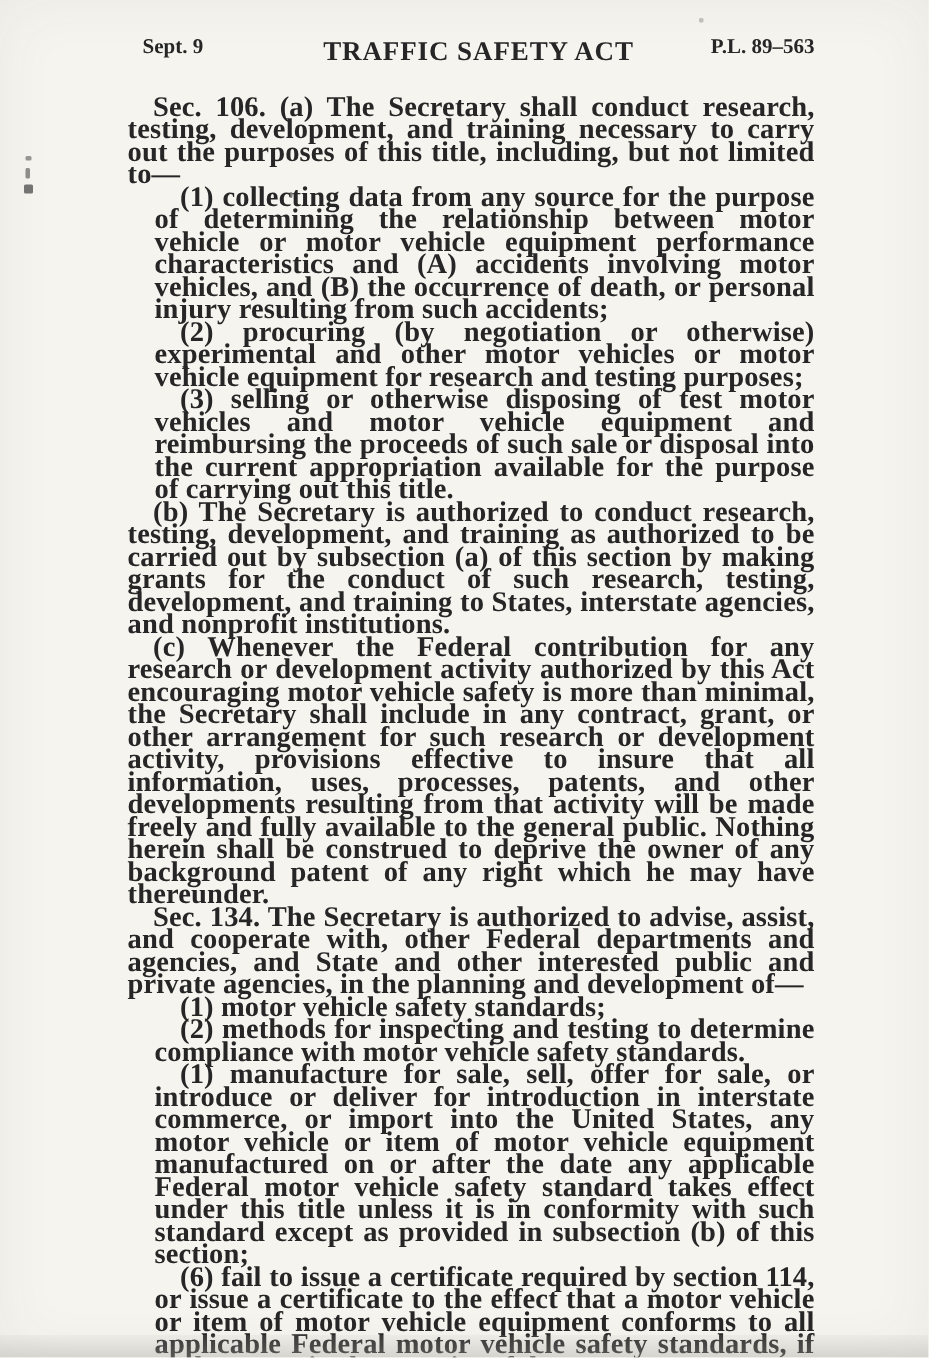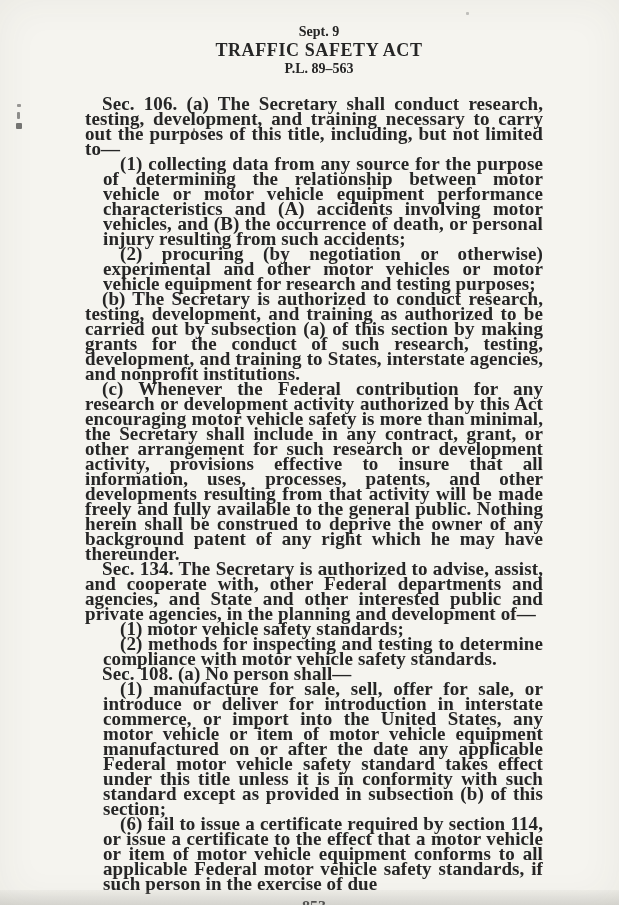--- a/index.html
+++ b/index.html
@@ -12,24 +12,23 @@
     width: 619px;
     height: 905px;
     background: #f5f4ef;
     overflow: hidden;
     box-shadow: inset 0 0 40px rgba(60,60,55,0.06);
     font-family: "Liberation Serif", "DejaVu Serif", serif;
     color: #262626;
   }
   .page-header {
     display: flex;
-    align-items: center;
+    align-items: flex-start;
     margin: 24px 76px 0 95px;
     font-weight: 700;
-    flex-direction: column;
   }
   .page-header .h-left {
     flex: 1;
     text-align: left;
     font-size: 14px;
   }
   .page-header .h-center {
     flex: 0 0 auto;
     text-align: center;
     font-size: 18px;
@@ -91,26 +90,26 @@
   <div class="page-header">
     <span class="h-left">Sept. 9</span>
     <span class="h-center">TRAFFIC SAFETY ACT</span>
     <span class="h-right">P.L. 89–563</span>
   </div>
 
   <div class="page-body">
     <p class="para">Sec. 106.  (a) The Secretary shall conduct research, testing, development, and training necessary to carry out the purposes of this title, including, but not limited to—</p>
     <p class="item">(1) collecting data from any source for the purpose of determining the relationship between motor vehicle or motor vehicle equipment performance characteristics and (A) accidents involving motor vehicles, and (B) the occurrence of death, or personal injury resulting from such accidents;</p>
     <p class="item">(2) procuring (by negotiation or otherwise) experimental and other motor vehicles or motor vehicle equipment for research and testing purposes;</p>
+    <p class="item">(3) selling or otherwise disposing of test motor vehicles and motor vehicle equipment and reimbursing the proceeds of such sale or disposal into the current appropriation available for the purpose of carrying out this title.</p>
     <p class="para">(b) The Secretary is authorized to conduct research, testing, development, and training as authorized to be carried out by subsection (a) of this section by making grants for the conduct of such research, testing, development, and training to States, interstate agencies, and nonprofit institutions.</p>
     <p class="para">(c) Whenever the Federal contribution for any research or development activity authorized by this Act encouraging motor vehicle safety is more than minimal, the Secretary shall include in any contract, grant, or other arrangement for such research or development activity, provisions effective to insure that all information, uses, processes, patents, and other developments resulting from that activity will be made freely and fully available to the general public. Nothing herein shall be construed to deprive the owner of any background patent of any right which he may have thereunder.</p>
     <p class="para">Sec. 134.  The Secretary is authorized to advise, assist, and cooperate with, other Federal departments and agencies, and State and other interested public and private agencies, in the planning and development of—</p>
     <p class="item">(1) motor vehicle safety standards;</p>
     <p class="item">(2) methods for inspecting and testing to determine compliance with motor vehicle safety standards.</p>
-    <p class="para">Sec. 108.  (a) No person shall—</p>
     <p class="item">(1) manufacture for sale, sell, offer for sale, or introduce or deliver for introduction in interstate commerce, or import into the United States, any motor vehicle or item of motor vehicle equipment manufactured on or after the date any applicable Federal motor vehicle safety standard takes effect under this title unless it is in conformity with such standard except as provided in subsection (b) of this section;</p>
     <p class="item">(6) fail to issue a certificate required by section 114, or issue a certificate to the effect that a motor vehicle or item of motor vehicle equipment conforms to all applicable Federal motor vehicle safety standards, if such person in the exercise of due</p>
   </div>
 
   <div class="page-footer">
     <span>853</span>
   </div>
 
   <div class="artifact a1"></div>
   <div class="artifact a2"></div>

